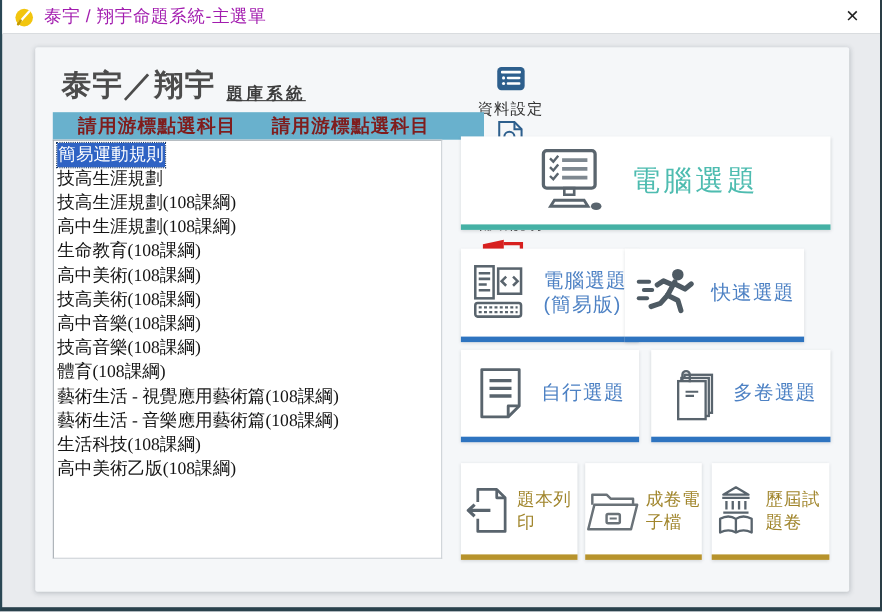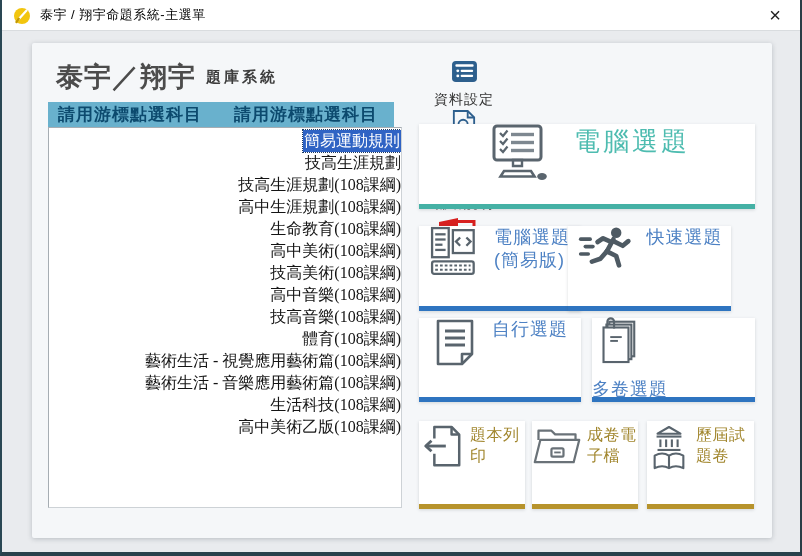--- a/index.html
+++ b/index.html
@@ -14,76 +14,76 @@
     border-left:2px solid #2a4754; border-right:2px solid #2a3d46;
     border-bottom:4px solid #29414c;
   }
   
   .titlebar {
     position:absolute; left:0; top:0; right:0; height:31px;
     background:#ffffff; display:flex; align-items:center; padding:0 10px;
     border-bottom:1px solid #d9dcdf;
   }
   .titlebar .app-icon { width:20px; height:20px; margin-right:8px; flex:0 0 auto; }
-  .titlebar .title { font-size:13px; color:#000000; letter-spacing:.5px; }
+  .titlebar .title { font-size:16px; color:#a21caf; letter-spacing:.5px; }
   .close-btn {
     margin-left:auto; width:30px; height:26px; display:flex; align-items:center;
     justify-content:center; font-size:20px; font-weight:300; color:#222; cursor:pointer;
   }
   
   .card {
     position:absolute; left:30px; top:43px; width:740px; height:495px;
     background:#f5f7f9; border-radius:2px;
     box-shadow:0 1px 5px rgba(60,72,84,.28);
   }
-  .logo-row { position:absolute; left:24px; top:16px; display:flex; align-items:center; }
+  .logo-row { position:absolute; left:24px; top:16px; display:flex; align-items:flex-end; }
   .logo-main { font-size:27px; font-weight:bold; color:#4c4c4c; letter-spacing:1px; }
-  .logo-sub  { font-size:15px; color:#3d3d3d; letter-spacing:3px; margin-left:10px; font-weight:bold; }
+  .logo-sub  { font-size:15px; color:#3d3d3d; letter-spacing:3px; margin-left:10px; font-weight:bold;text-decoration:underline; }
   
   .toolbar {
     position:absolute; left:402px; top:14px; width:336px;
     display:flex; justify-content:space-between; align-items:flex-start;flex-direction:column;
   }
   .tool-item { display:flex; flex-direction:column; align-items:center; cursor:pointer; min-width:60px; }
   .tool-item .t-icon { height:28px; display:flex; align-items:center; justify-content:center; }
   .tool-item .t-label { font-size:14px; color:#333; margin-top:6px; letter-spacing:1px; }
   .exit-item { cursor:pointer; margin-top:3px; }
   
   .list-header {
-    position:absolute; left:16px; top:59px; width:346px; height:25px;
-    background:#69b1cd; color:#0c4a6e; font-size:17px; font-weight:bold;
-    display:flex; align-items:center; gap:32px; padding-left:10px; letter-spacing:1px;
+    position:absolute; left:16px; top:59px; width:392px; height:25px;
+    background:#69b1cd; color:#7f1d1d; font-size:17px; font-weight:bold;
+    display:flex; align-items:center; gap:32px; padding-left:23px; letter-spacing:1px;
   }
   .listbox {
     position:absolute; left:16px; top:84px; width:354px; height:381px;
     background:#fff; border:1px solid #a6adb3; border-right-color:#cdd2d6;
     border-bottom-color:#cdd2d6; padding:2px 0 0 3px; overflow:hidden;
     font-family:"Liberation Serif","DejaVu Serif",serif;
     font-size:16px; color:#141414;
   }
-  .li { line-height:22px; white-space:nowrap; cursor:pointer;text-align:right; }
+  .li { line-height:22px; white-space:nowrap; cursor:pointer; }
   .li .sel {
     display:inline-block; background:#2f63c4; color:#fff;
     outline:1px dotted #1d3a63; padding:0 1px;
   }
   
   .btn {
     position:absolute; background:#ffffff; cursor:pointer;
     box-shadow:0 1px 3px rgba(70,80,92,.20);
-    display:flex; align-items:flex-start; justify-content:center;
+    display:flex; align-items:center; justify-content:center;
   }
   .accent-teal { border-bottom:5px solid #45b1a5; }
   .accent-blue { border-bottom:5px solid #2e74c0; }
   .accent-gold { border-bottom:5px solid #b7932c; }
   .btn-primary { left:387px; top:81px;  width:336px; height:85px; gap:24px; }
   .btn-primary .p-label { font-size:26px; color:#4ebcb0; letter-spacing:3px; }
   .btn-r2l { left:387px; top:183px; width:162px; height:85px; gap:12px; }
   .btn-r2r { left:536px; top:183px; width:163px; height:85px; gap:14px; }
   .btn-r3l { left:387px; top:275px; width:162px; height:84px; gap:14px; }
-  .btn-r3r { left:560px; top:275px; width:163px; height:84px; gap:14px;flex-direction:column; }
+  .btn-r3r { left:560px; top:275px; width:163px; height:84px; gap:14px; }
   .s-label { font-size:18px; color:#4e82c4; letter-spacing:1px; line-height:1.25; }
   .btn-t { top:378px; height:88px; flex-direction:row; gap:5px; padding-top:4px; }
   .btn-t1 { left:387px; width:106px; }
   .btn-t2 { left:500px; width:106px; }
   .btn-t3 { left:615px; width:107px; }
   .g-label { font-size:16px; color:#a1862d; letter-spacing:.5px; }
   svg { display:block; }
 </style>
 </head>
 <body>

